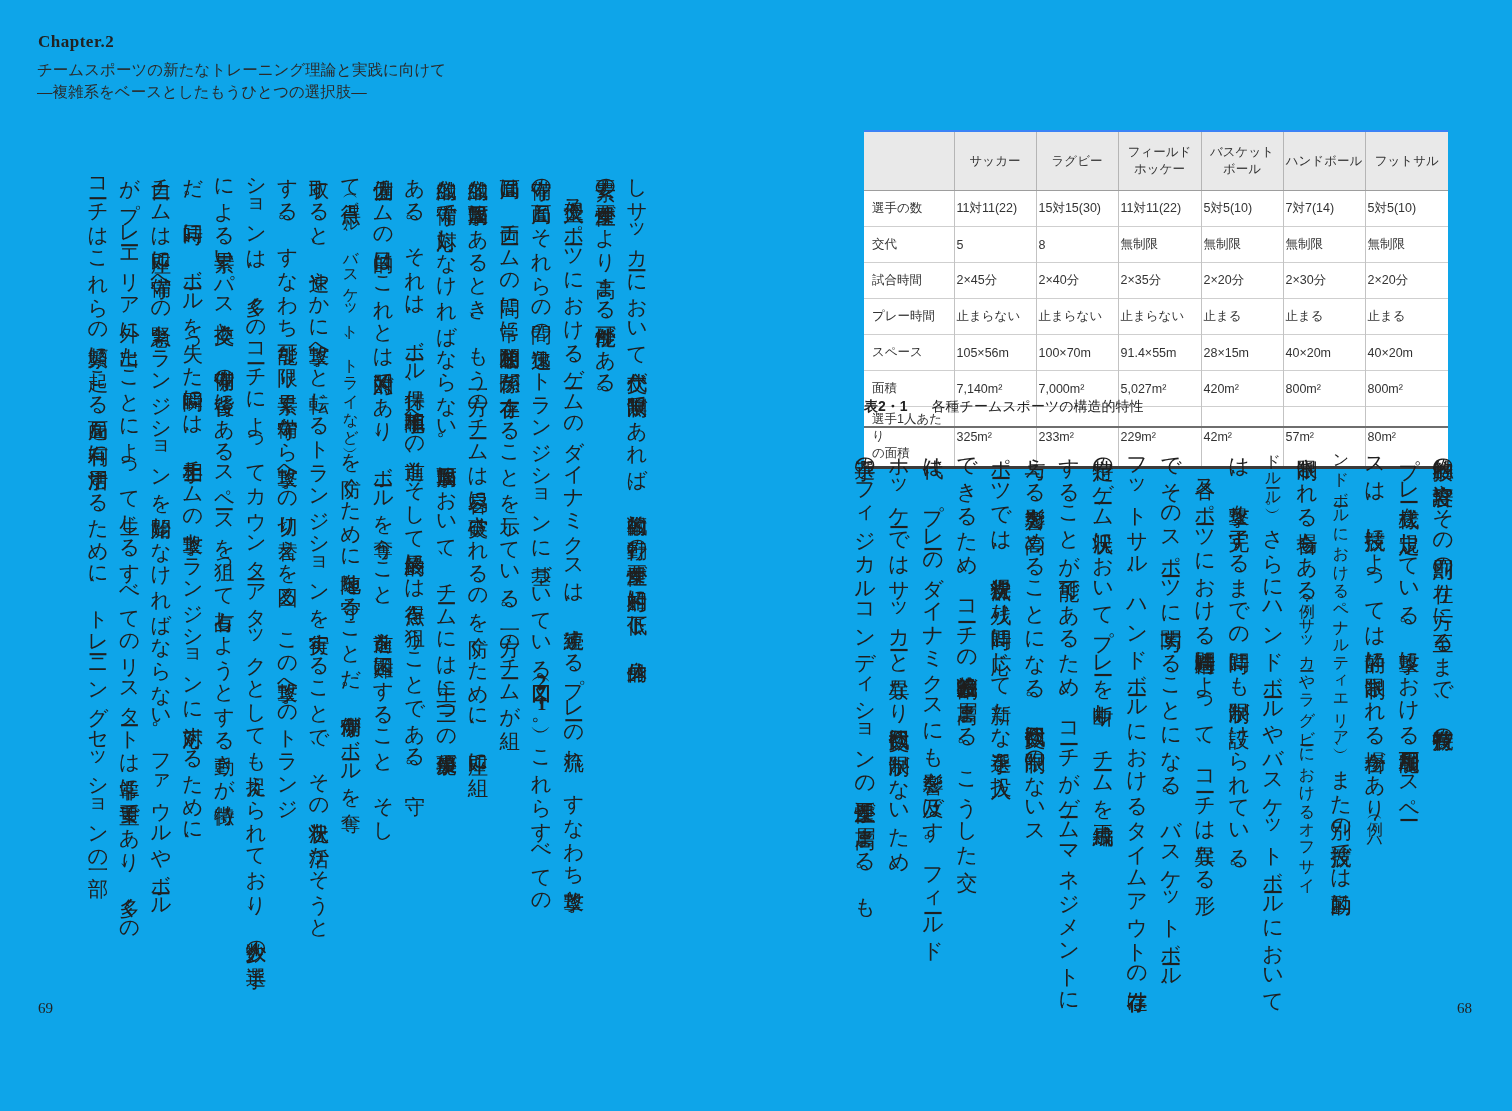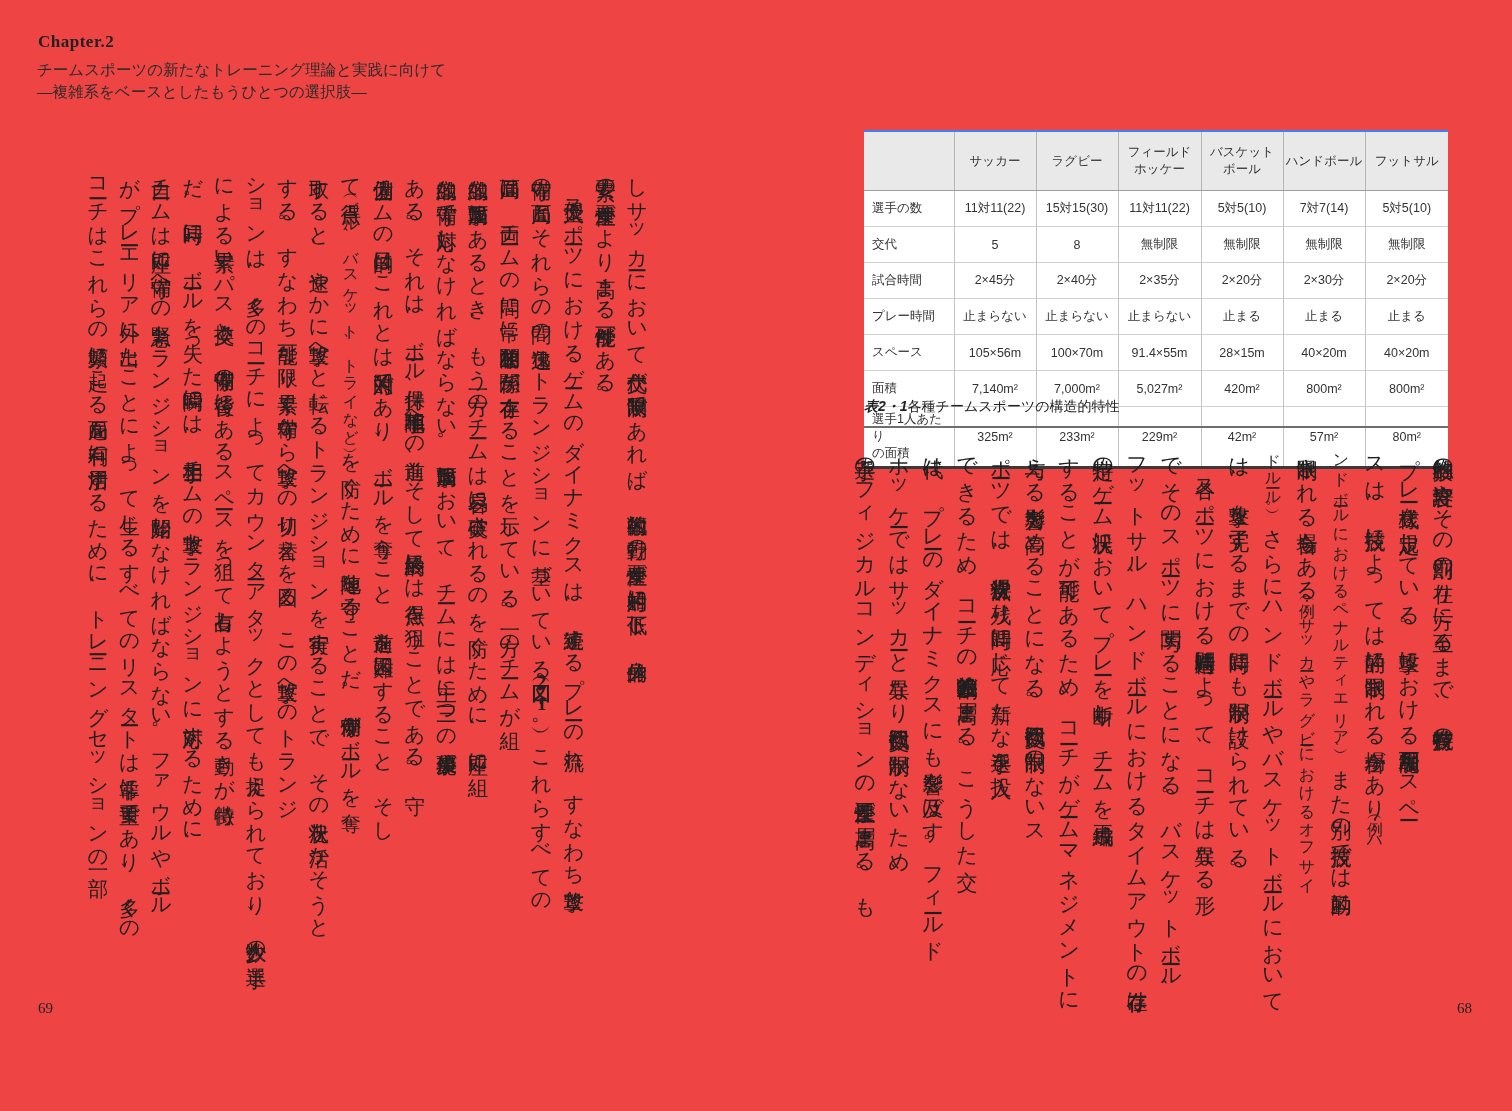--- a/index.html
+++ b/index.html
@@ -1,16 +1,16 @@
 <!DOCTYPE html>
 <html lang="ja"><head>
 <meta charset="utf-8">
 <style>
   html,body{margin:0;padding:0;background:#fff;}
-  .spread{position:relative;width:1512px;height:1111px;background:#ef4444;overflow:hidden;
+  .spread{position:relative;width:1512px;height:1111px;background:#0ea5e9;overflow:hidden;
           font-family:"Liberation Serif","DejaVu Serif",serif;color:#1e1e1e;}
 
   
   .chapter-num{position:absolute;left:38px;top:32px;font-size:17px;font-weight:bold;
                font-family:"Liberation Serif","DejaVu Serif",serif;color:#222;letter-spacing:.5px;}
   .chapter-title{position:absolute;left:37px;top:60px;font-size:15.5px;
                  font-family:"Liberation Sans","DejaVu Sans",sans-serif;color:#2b2b2b;}
   .chapter-subtitle{position:absolute;left:37px;top:82px;font-size:15.5px;
                     font-family:"Liberation Sans","DejaVu Sans",sans-serif;color:#2b2b2b;}
 
@@ -28,28 +28,28 @@
   
   .sports-table{position:absolute;left:864px;top:130px;width:584px;border-collapse:collapse;
                 table-layout:fixed;font-family:"Liberation Sans","DejaVu Sans",sans-serif;
                 font-size:12.5px;color:#333;
                 border-top:2px solid #3b82f6;border-bottom:3px solid #3a3a3a;}
   .sports-table th{background:#e9e9e9;font-weight:normal;height:54px;vertical-align:middle;
                    border-left:1px solid #b5b5b5;border-bottom:1px solid #9d9d9d;
                    text-align:center;white-space:pre-line;padding:2px;}
   .sports-table th:first-child{border-left:none;}
   .sports-table td{border-left:1px solid #c3c3c3;border-top:1px solid #cfcfcf;
-                   text-align:center;vertical-align:middle;height:27px;padding:4px 2px;
+                   text-align:left;vertical-align:middle;height:27px;padding:4px 2px;
                    white-space:pre-line;background:#fff;}
   .sports-table tbody tr:first-child td{border-top:none;}
   .sports-table td:first-child{border-left:none;text-align:left;padding-left:8px;color:#333;}
 
   .table-caption{position:absolute;left:864px;top:398px;font-size:14px;
                  font-family:"Liberation Sans","DejaVu Sans",sans-serif;color:#222;}
-  .cap-label{font-weight:bold;margin-right:0;font-style:italic;}
+  .cap-label{font-weight:bold;margin-right:24px;}
   .caption-rule{position:absolute;left:864px;top:426px;width:584px;height:0;
                 border-top:2px solid #6e6e6e;}
 
   
   .folio{position:absolute;top:1000px;font-size:15px;color:#222;
          font-family:"Liberation Serif","DejaVu Serif",serif;}
   .folio-left{left:38px;}
   .folio-right{right:40px;}
 </style>
 </head>

